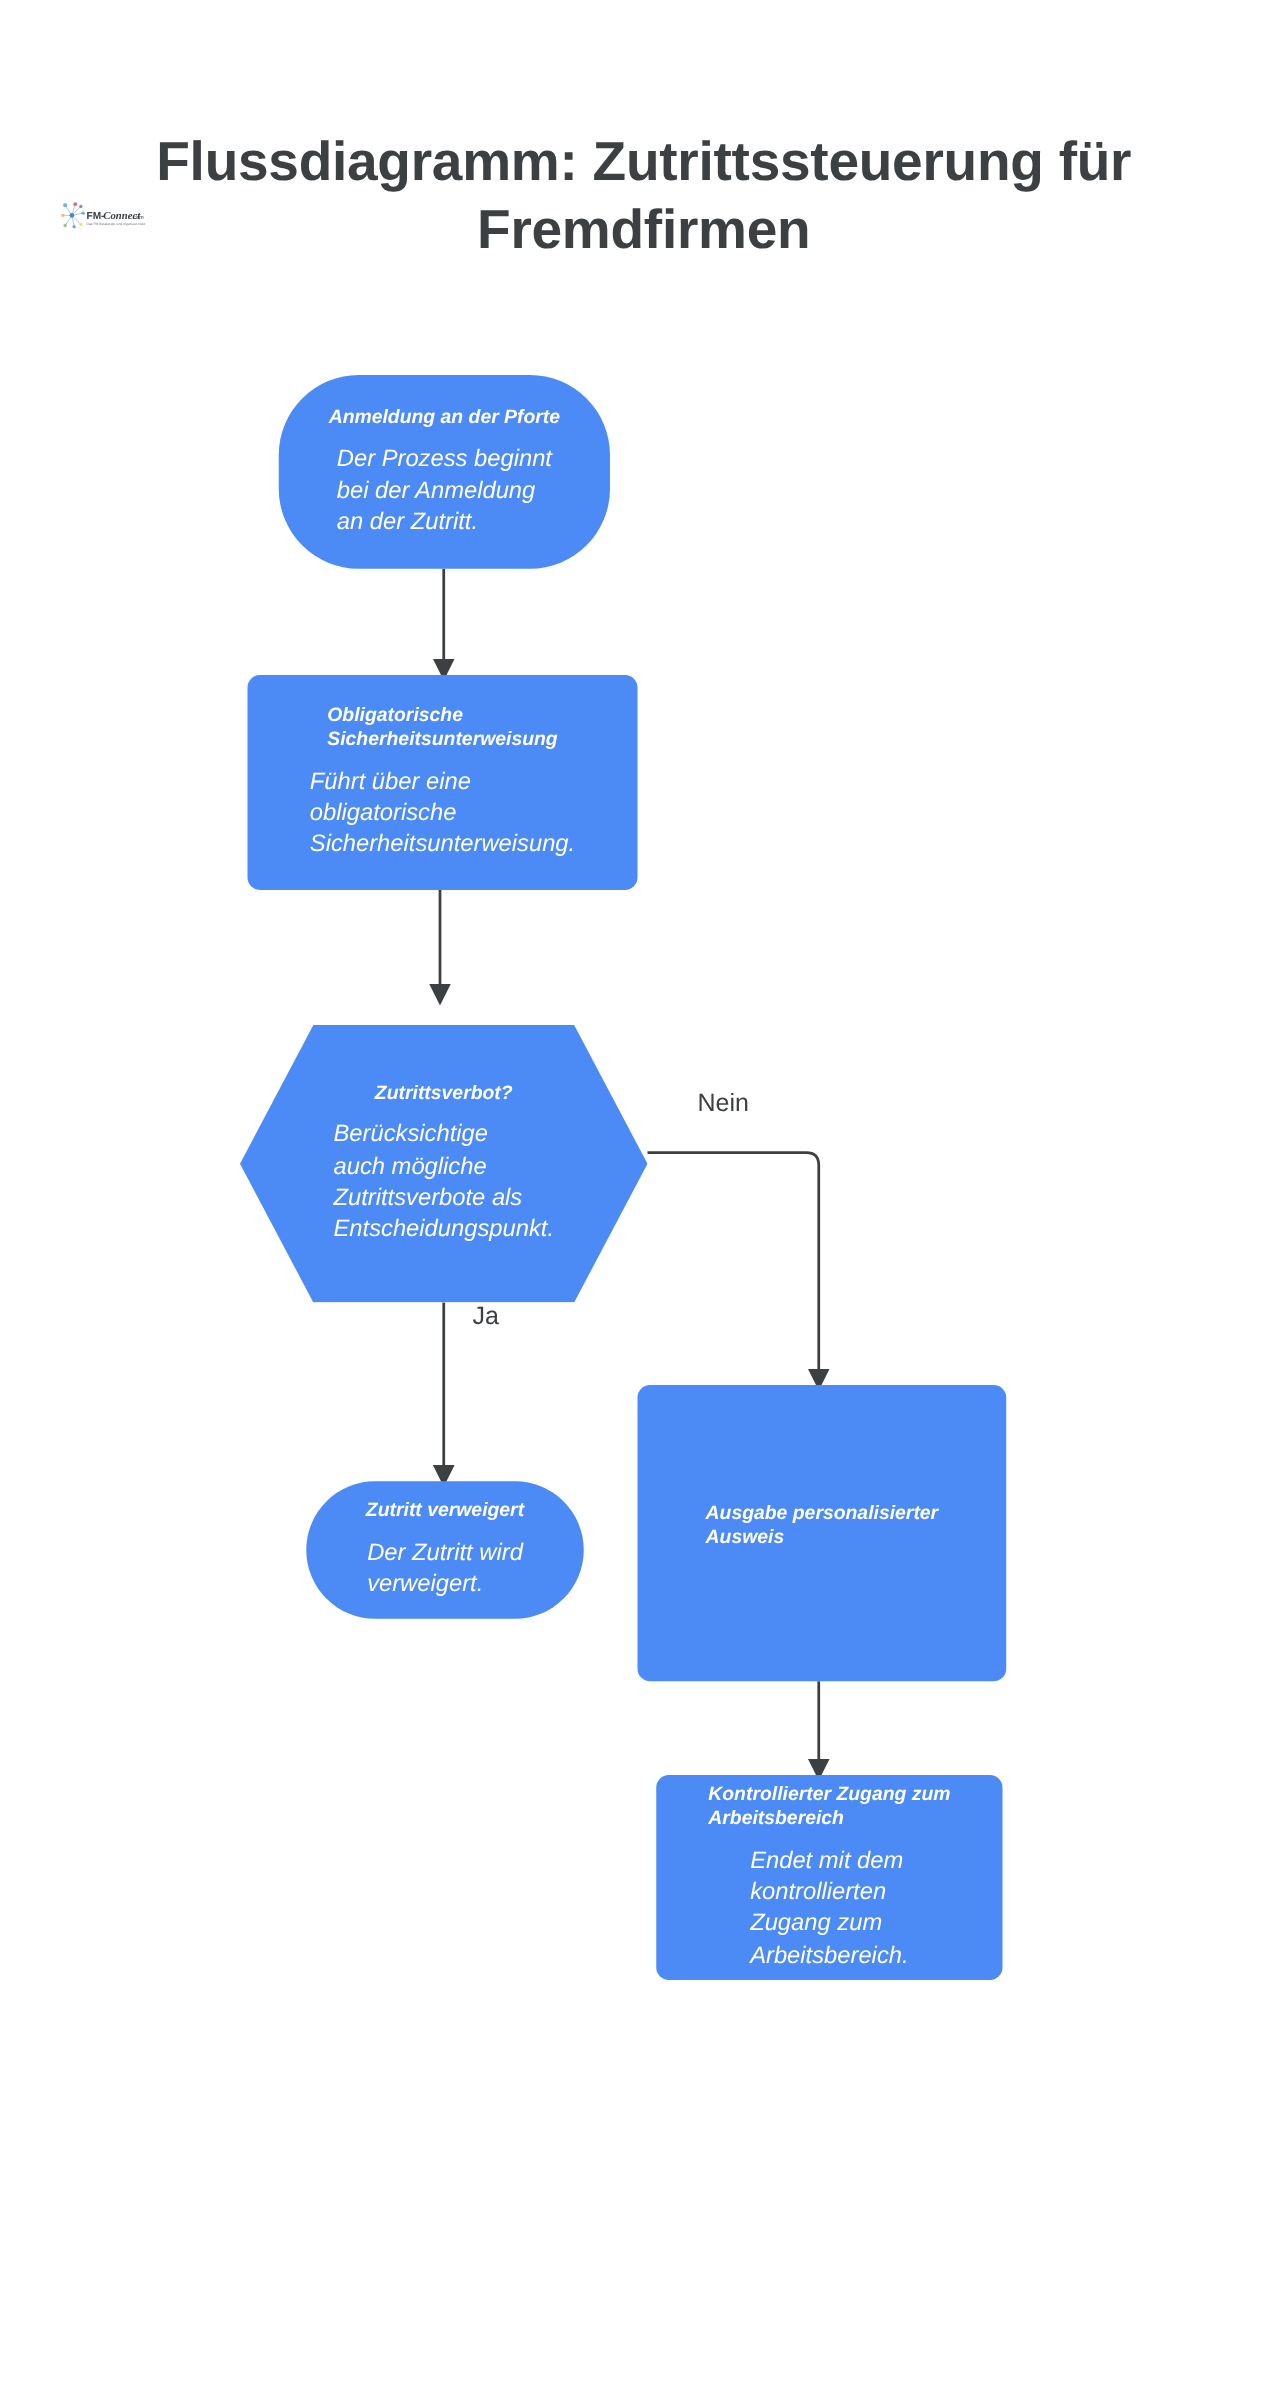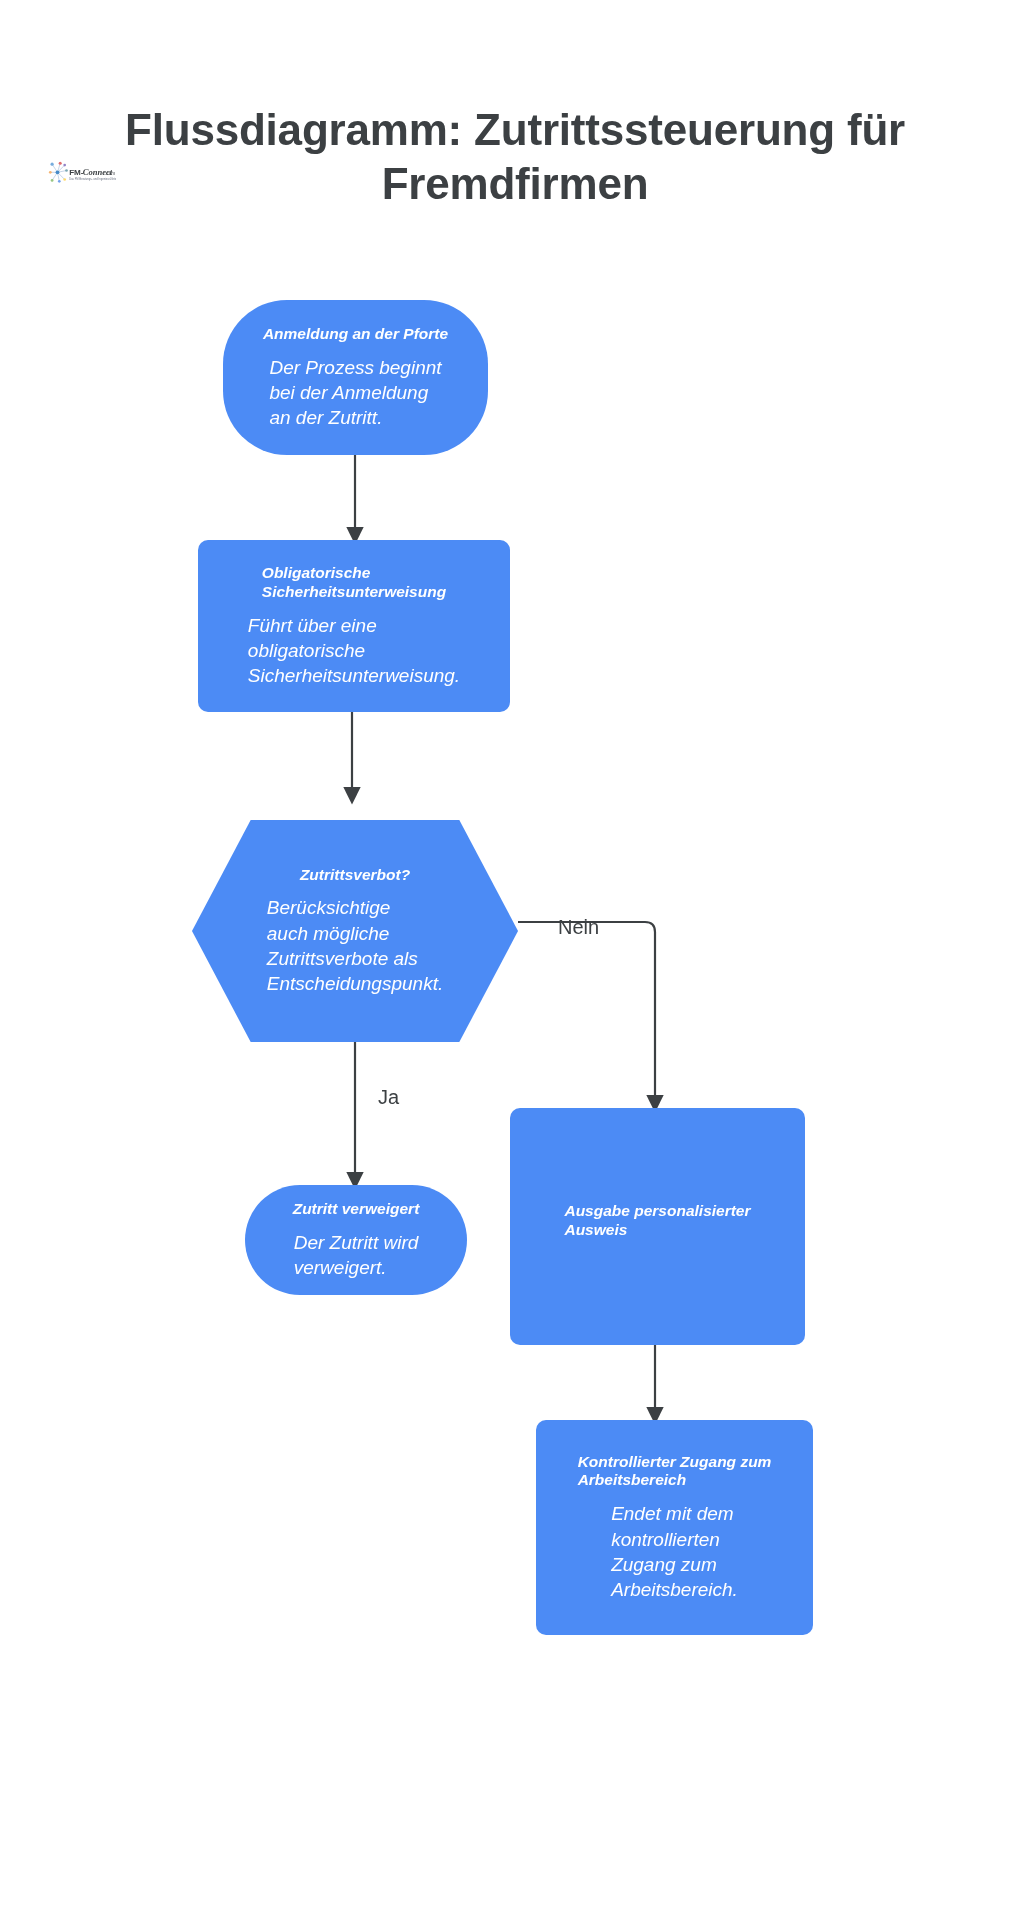--- a/index.html
+++ b/index.html
@@ -110,21 +110,20 @@
     line-height: 1.33;
     color: #ffffff;
     white-space: pre-line;
   }
   
   .edge-label {
     position: absolute;
     font-size: 20px;
     color: #3c4043;
     white-space: nowrap;
-    margin-top: 44px;
   }
 </style>
 </head>
 <body>
 
 <div id="page">
 
   <div class="title-block">
     <div class="title-text">Flussdiagramm: Zutrittssteuerung für
 Fremdfirmen</div>
@@ -203,21 +202,21 @@
       <div class="node-title">Zutritt verweigert</div>
       <div class="node-desc">Der Zutritt wird
 verweigert.</div>
     </div>
 
     <div class="node rect" style="left:510px; top:1108px; width:295px; height:237px;">
       <div class="node-title">Ausgabe personalisierter
 Ausweis</div>
     </div>
 
-    <div class="node rect" style="left:536px; top:1420px; width:277px; height:215px;">
+    <div class="node rect" style="left:525px; top:1420px; width:277px; height:164px;">
       <div class="node-title">Kontrollierter Zugang zum
 Arbeitsbereich</div>
       <div class="node-desc">Endet mit dem
 kontrollierten
 Zugang zum
 Arbeitsbereich.</div>
     </div>
   </div>
 
 </div>

